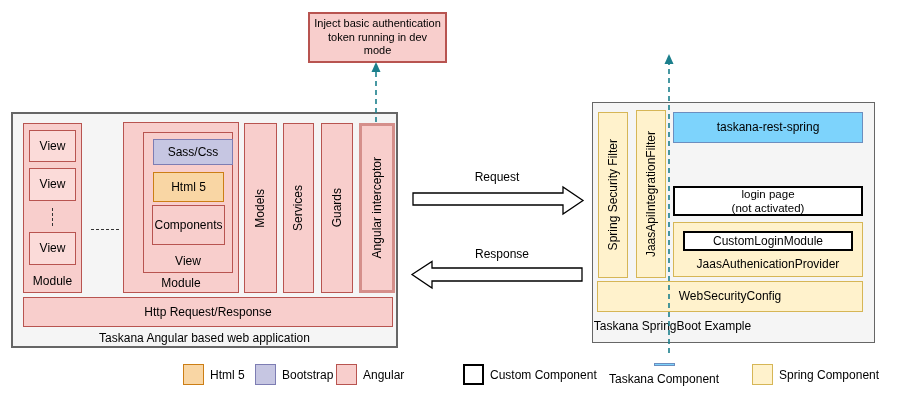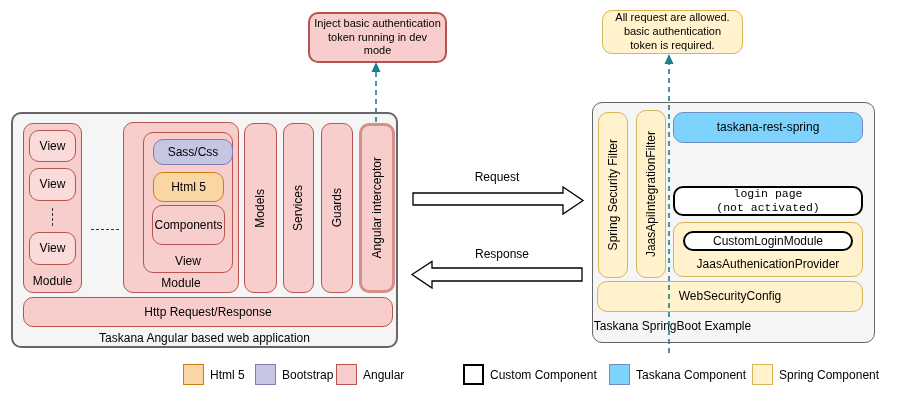--- a/index.html
+++ b/index.html
@@ -1,21 +1,21 @@
 <!DOCTYPE html>
 <html><head>
 <meta charset="utf-8">
 <style>
   html,body{margin:0;padding:0;background:#fff;}
   #canvas{
     position:relative;width:900px;height:403px;background:#ffffff;
     font-family:"Liberation Sans",sans-serif;color:#000;overflow:hidden;
   }
   .box{position:absolute;box-sizing:border-box;display:flex;align-items:center;justify-content:center;
-       text-align:center;font-size:12px;line-height:1.25;border-radius:10px;}
+       text-align:center;font-size:12px;line-height:1.25;}
   .container{background:#f5f5f5;border:2px solid #666666;}
   .angular{background:#f8cecc;border:1.5px solid #b85450;}
   .angular-lt{background:#f8cecc;border:3px solid #d58f8b;}
   .html5{background:#f9d6a4;border:1.5px solid #cc7e15;}
   .bootstrap{background:#c6c6e2;border:1.5px solid #7d7db3;}
   .spring{background:#fff2cc;border:1.5px solid #d6b656;}
   .taskana{background:#7dd3fc;border:1px solid #6c8ebf;}
   .custom{background:#ffffff;border:2px solid #000000;}
   .vert{writing-mode:vertical-rl;transform:rotate(180deg);white-space:nowrap;}
   .caption{position:absolute;font-size:12px;text-align:center;}
@@ -76,35 +76,32 @@
     </div>
 
   <div class="box angular" style="left:23px;top:297px;width:370px;height:30px;">
       <span>Http Request/Response</span>
     </div>
   <div class="caption" style="left:11px;top:331px;width:387px;">Taskana Angular based web application</div>
 
   <div class="box angular note" style="left:308px;top:12px;width:139px;height:51px;border-width:2px;"><span class="prelines">Inject basic authentication
 token running in dev
 mode</span></div>
-  <div class="box spring note" style="left:602px;top:10px;width:141px;height:44px;"><span class="prelines">All request are allowed.
-basic authentication
-token is required.</span></div>
 
   <div class="box container" style="left:592px;top:102px;width:283px;height:241px;border-width:1.5px;"></div>
   <div class="box spring" style="left:598px;top:112px;width:30px;height:166px;">
       <span class="vert">Spring Security Filter</span>
     </div>
   <div class="box spring" style="left:636px;top:110px;width:30px;height:168px;">
       <span class="vert">JaasApiIntegrationFilter</span>
     </div>
   <div class="box taskana" style="left:673px;top:112px;width:190px;height:31px;">
       <span>taskana-rest-spring</span>
     </div>
-  <div class="box custom" style="left:673px;top:186px;width:190px;height:30px;font-size:11.5px;font-family:Liberation Mono, monospace;">
+  <div class="box custom" style="left:673px;top:186px;width:190px;height:30px;font-size:11.5px;">
       <span class="prelines">login page
 (not activated)</span>
     </div>
   <div class="box spring" style="left:673px;top:222px;width:190px;height:55px;"></div>
   <div class="box custom" style="left:683px;top:231px;width:170px;height:20px;">
       <span>CustomLoginModule</span>
     </div>
   <div class="caption" style="left:673px;top:257px;width:190px;">JaasAuthenicationProvider</div>
   <div class="box spring" style="left:597px;top:281px;width:266px;height:31px;">
       <span>WebSecurityConfig</span>
@@ -136,21 +133,21 @@
     <span>Bootstrap</span>
   </div>
   <div class="legend-item" style="left:336px;">
     <span class="swatch angular"></span>
     <span>Angular</span>
   </div>
   <div class="legend-item" style="left:463px;">
     <span class="swatch custom"></span>
     <span>Custom Component</span>
   </div>
-  <div class="legend-item" style="left:609px;">
+  <div class="legend-item" style="left:609px;flex-direction:column;">
     <span class="swatch taskana"></span>
     <span>Taskana Component</span>
   </div>
   <div class="legend-item" style="left:752px;">
     <span class="swatch spring"></span>
     <span>Spring Component</span>
   </div>
 
 </div>
 

